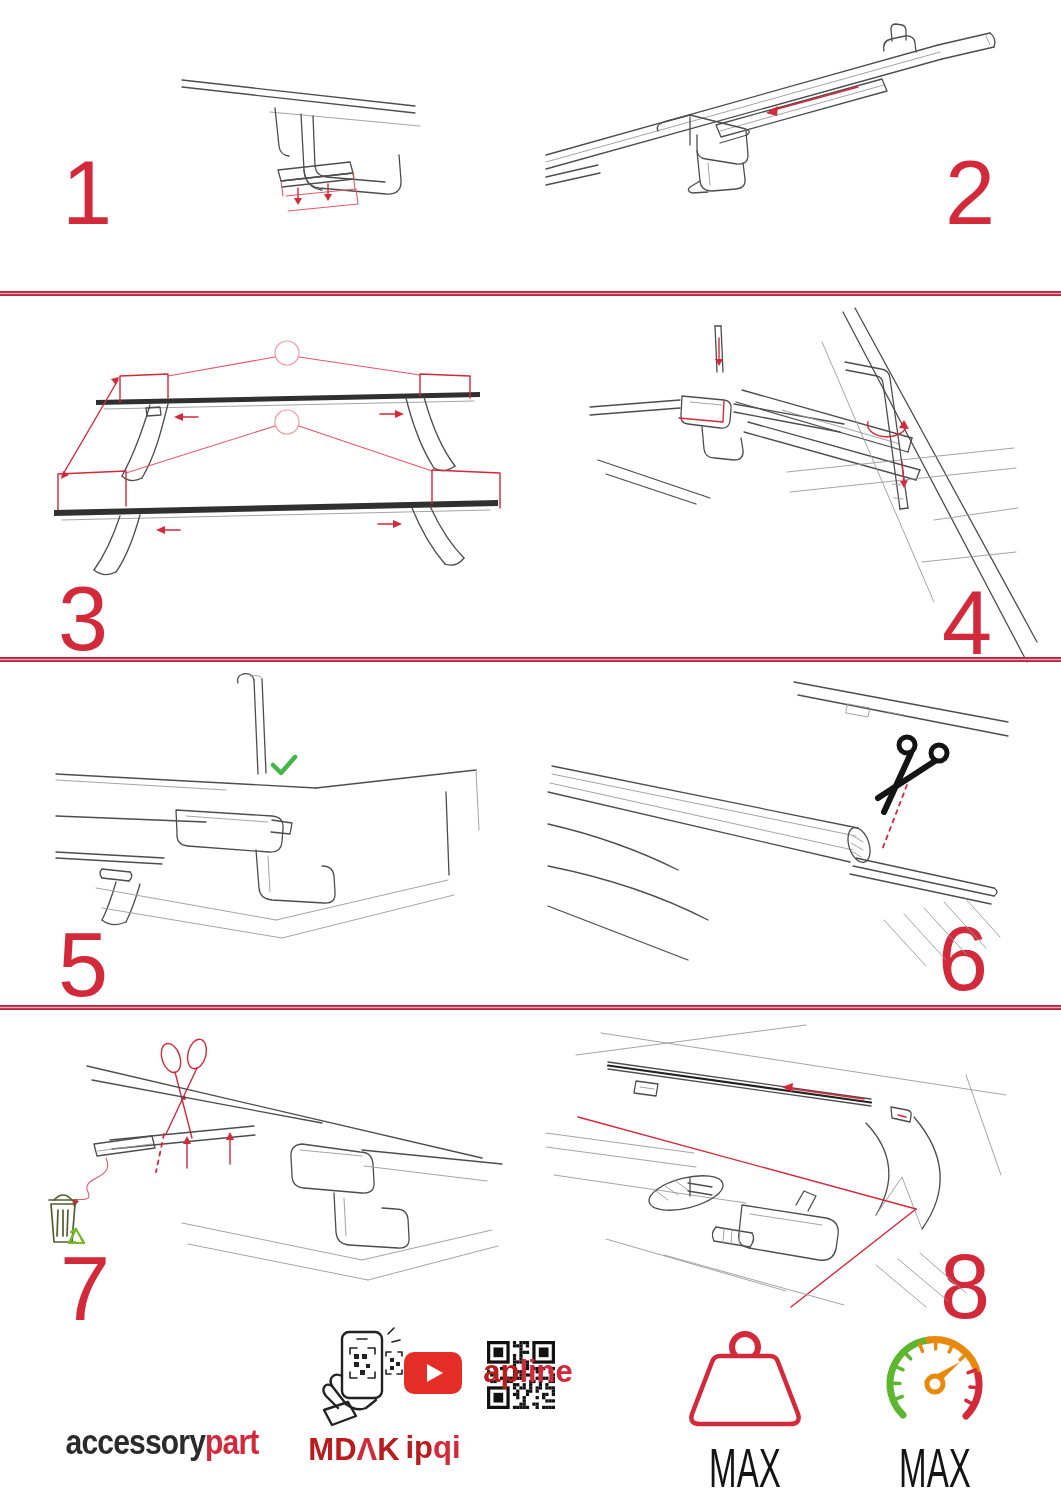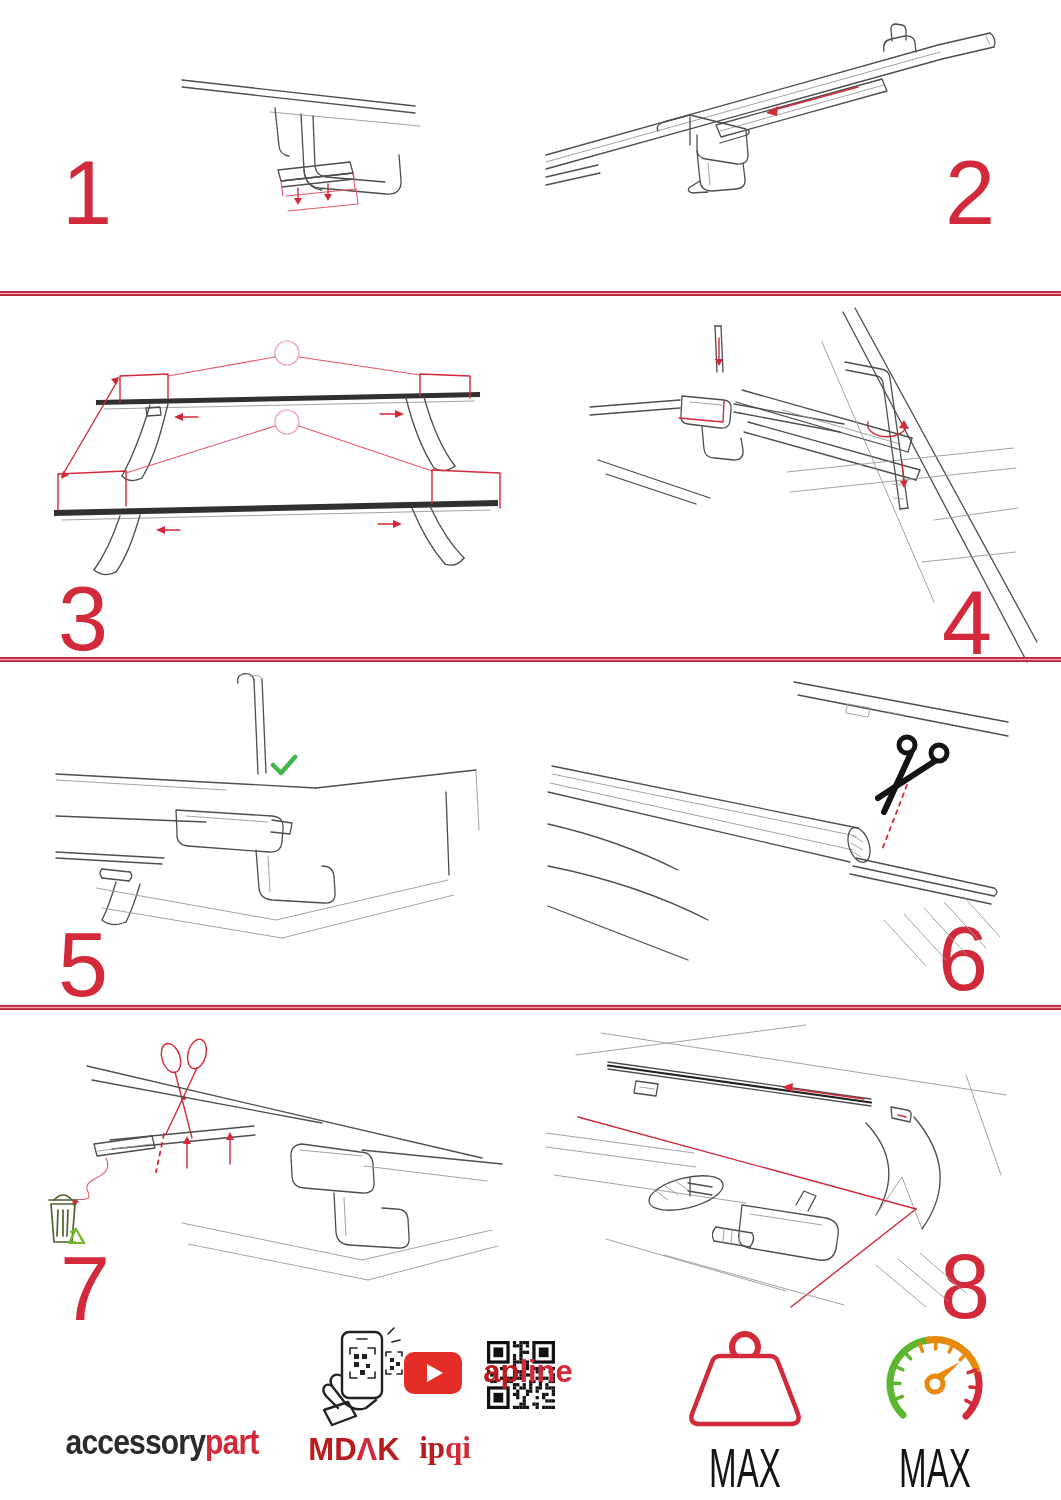--- a/index.html
+++ b/index.html
@@ -365,21 +365,21 @@
     <rect class="pf" x="82" y="40" width="4" height="4"></rect>
   </svg>
   <div class="logo-word" style="left:288px;top:1434px;width:132px;">
     <span class="lw-black">MD</span><span class="lw-red">Λ</span><span class="lw-black">K</span>
   </div>
 
   <svg class="art" style="left:404px;top:1352px;" width="58" height="42" viewBox="0 0 58 42">
     <rect class="yt-bg" x="0" y="0" width="58" height="42" rx="10"></rect>
     <polygon class="yt-tri" points="23,12 23,30 39,21"></polygon>
   </svg>
-  <div class="logo-word" style="left:412px;top:1432px;width:66px;font-family:Liberation Serif, serif;">
+  <div class="logo-word" style="left:400px;top:1432px;width:66px;">
     <span class="lw-black">ip</span><span class="lw-red">qi</span>
   </div>
 
   <svg class="art" id="qr-svg" style="left:487px;top:1341px;" width="68" height="68" viewBox="0 0 68 68">
     <g id="qr-mods">
         <rect x="25.90" y="0.00" width="3.24" height="3.24"></rect>
         <rect x="32.38" y="0.00" width="3.24" height="3.24"></rect>
         <rect x="35.62" y="0.00" width="3.24" height="3.24"></rect>
         <rect x="38.86" y="0.00" width="3.24" height="3.24"></rect>
         <rect x="25.90" y="3.24" width="3.24" height="3.24"></rect>

